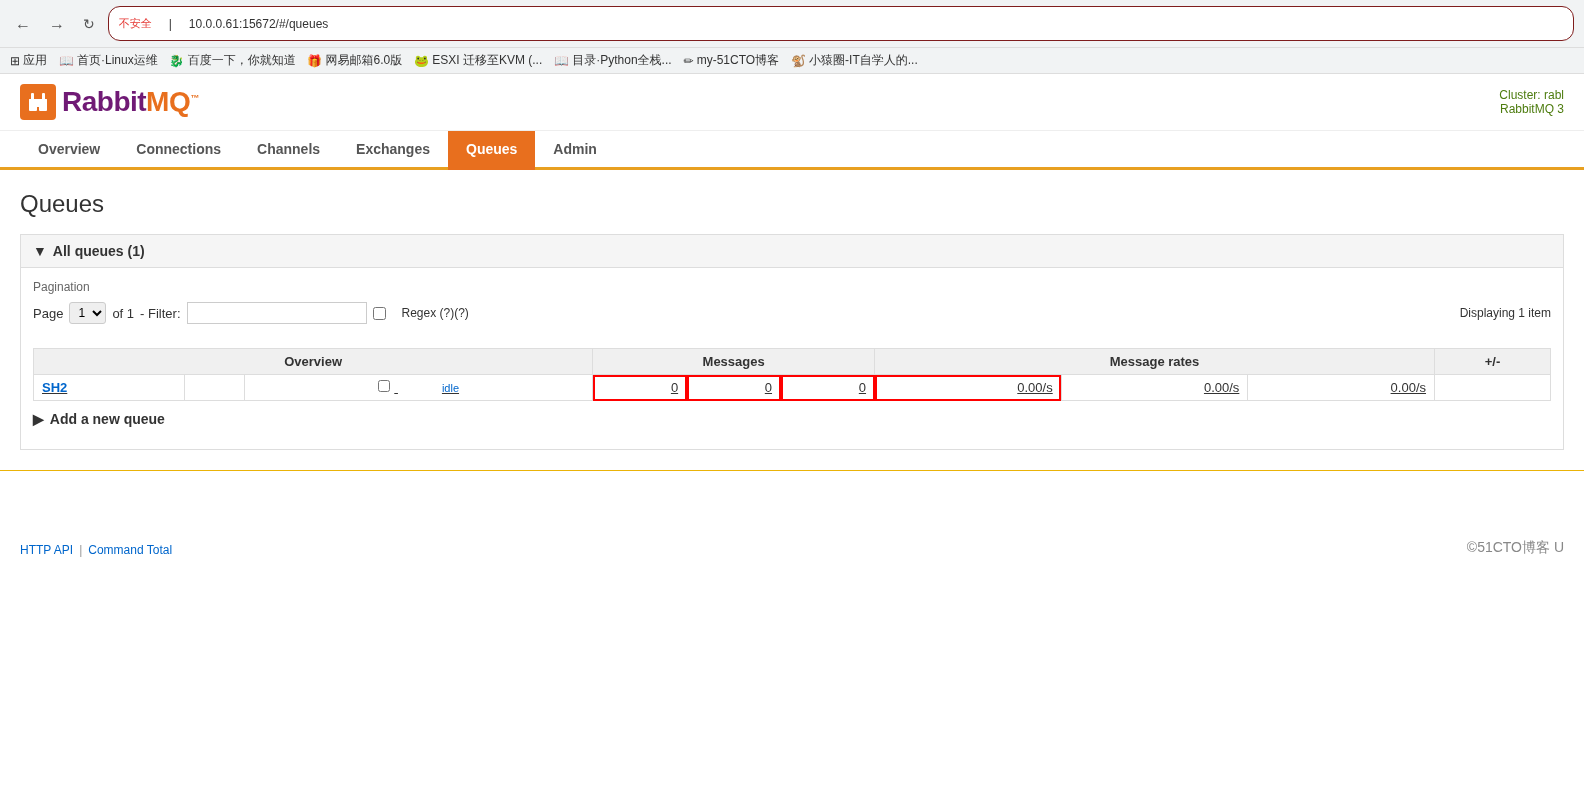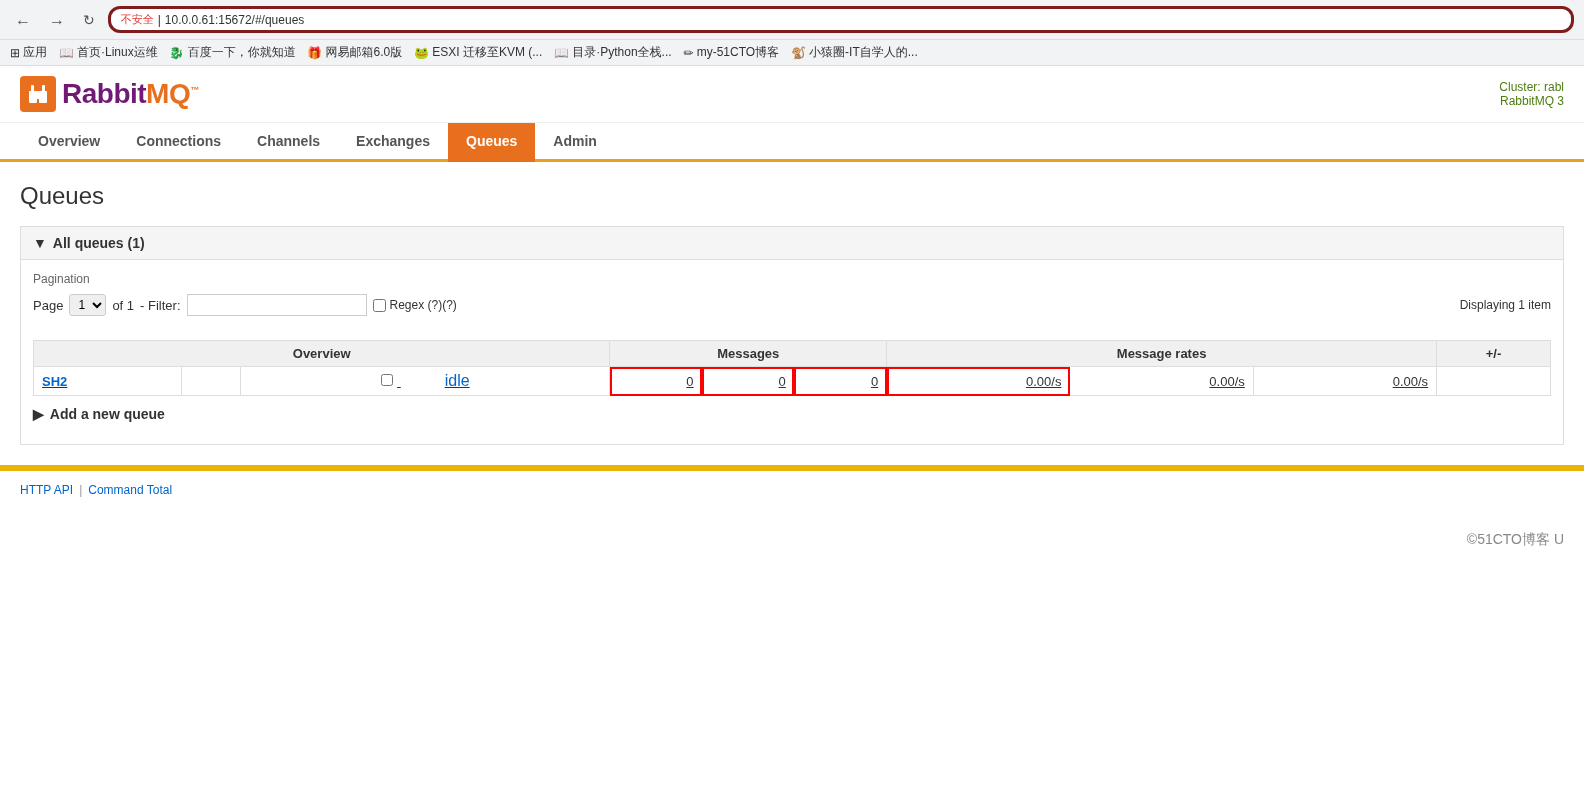--- a/index.html
+++ b/index.html
@@ -26,28 +26,28 @@
       background: none;
       border: none;
       font-size: 14px;
       cursor: pointer;
       color: #555;
       padding: 2px 5px;
     }
     .browser-url-bar {
       flex: 1;
       background: #fff;
-      border: 3px solid #7f1d1d;
+      border: 1px solid #7f1d1d;
       border-radius: 12px;
-      padding: 3px 10px;
-      font-size: 12px;
-      color: #333;
-      display: flex;
-      align-items: center;
-      gap: 4px;
+      padding: 9px 10px;
+      font-size: 12px;
+      color: #333;
+      display: flex;
+      align-items: center;
+      gap: 17px;
     }
     .browser-url-bar .insecure {
       color: #e53935;
       font-size: 11px;
     }
     .bookmarks-bar {
       background: #f1f3f4;
       border-bottom: 1px solid #ddd;
       padding: 4px 10px;
       display: flex;
@@ -189,21 +189,21 @@
     }
     .filter-input {
       border: 1px solid #ccc;
       padding: 3px 6px;
       font-size: 12px;
       width: 180px;
     }
     .regex-label {
       display: flex;
       align-items: center;
-      gap: 4px;
+      gap: 16px;
       font-size: 12px;
     }
     .displaying-info {
       margin-left: auto;
       font-size: 12px;
       color: #333;
     }
 
     
     .queues-table {
@@ -235,21 +235,21 @@
       text-align: center;
     }
     .queue-name-link {
       color: #0066cc;
       text-decoration: none;
       font-weight: bold;
     }
     .idle-link {
       color: #0066cc;
       text-decoration: none;
-      font-size: 16px;
+      font-size: 11px;
       margin-left: 44px;
     }
     .state-checkbox {
       width: 12px;
       height: 12px;
       margin-right: 4px;
       accent-color: #999;
     }
     .add-queue-section {
       padding: 10px 0;
@@ -257,26 +257,26 @@
       font-weight: bold;
       color: #333;
       display: flex;
       align-items: center;
       gap: 6px;
       cursor: pointer;
     }
 
     
     .footer {
-      padding: 12px 20px;
-      border-top: 6px solid #eab308;
+      padding: 20px 20px;
+      border-top: 1px solid #eab308;
       font-size: 12px;
       color: #555;
       display: flex;
-      align-items: flex-start;
+      align-items: flex-end;
       gap: 0;
     }
     .footer a {
       color: #0066cc;
       text-decoration: none;
       cursor: pointer;
     }
     .footer-sep {
       margin: 0 6px;
       color: #999;

